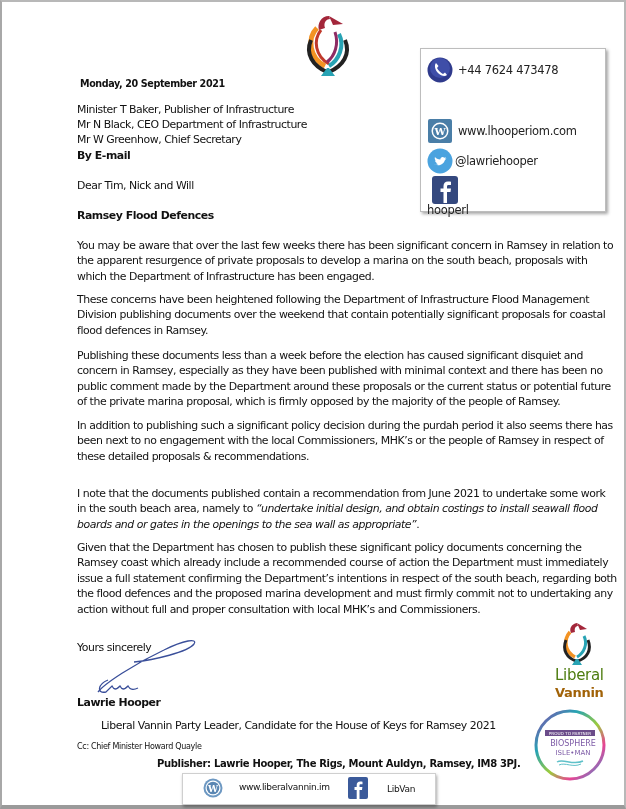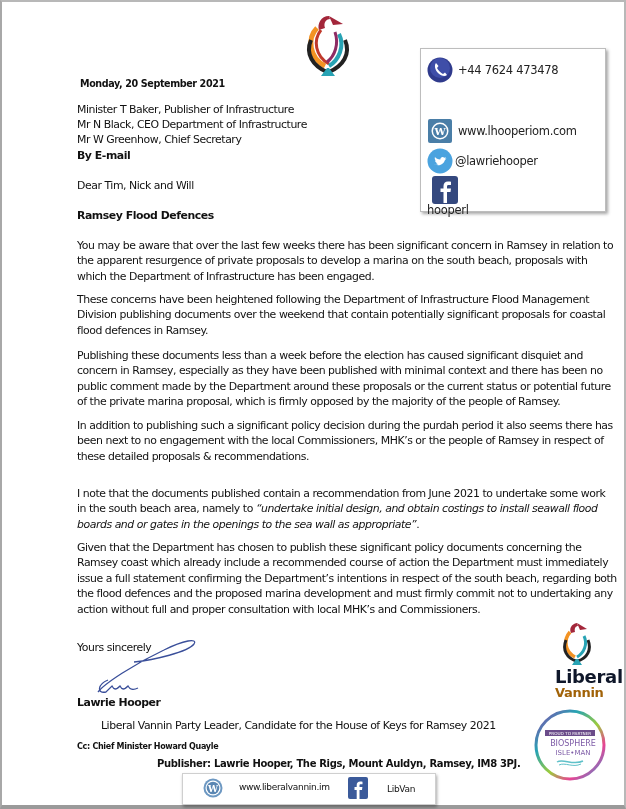--- a/index.html
+++ b/index.html
@@ -24,21 +24,21 @@
   .p1 { top: 236px; }
   .p2 { top: 290px; }
   .p3 { top: 346px; }
   .p4 { top: 416px; }
   .p5 { top: 484px; }
   .p6 { top: 538px; }
   em { font-style: italic; }
   .closing { left: 75px; top: 638px; }
   .signame { left: 75px; top: 693px; font-weight: bold; text-align: right; }
   .sigtitle { left: 75px; top: 716px; margin-left: 24px; }
-  .cc { left: 75px; top: 740px; font-family: "DejaVu Sans", sans-serif; font-size: 8px; font-weight: bold; letter-spacing: -0.3px; }
+  .cc { left: 75px; top: 740px; font-family: "DejaVu Sans", sans-serif; font-size: 8px; font-weight: normal; letter-spacing: -0.3px; }
   .publisher { left: 155px; top: 756px; font-family: "DejaVu Sans", sans-serif; font-size: 10px; font-weight: bold; letter-spacing: -0.35px; }
   .signature { left: 92px; top: 632px; width: 120px; height: 64px; }
 
   .contact-box {
     left: 418px; top: 46px; width: 184px; height: 162px;
     border: 1px solid #bdbdbd; box-shadow: 2px 2px 3px rgba(0,0,0,0.35); background: #fff;
   }
   .contact-row { position: absolute; left: 6px; height: 30px; display: flex; align-items: center; }
   .contact-row .ic { width: 26px; height: 26px; margin-right: 5px; display: flex; align-items: center; justify-content: center; }
   .contact-row .txt { font-family: "DejaVu Sans", sans-serif; font-size: 11.5px; color: #222; letter-spacing: -0.3px; }
@@ -46,21 +46,21 @@
   .footer-box {
     left: 180px; top: 771px; width: 252px; height: 30px;
     border: 1px solid #cfcfcf; box-shadow: 1px 2px 3px rgba(0,0,0,0.35); background: #fff;
   }
   .footer-box .wp { position: absolute; left: 20px; top: 4px; width: 20px; height: 20px; }
   .footer-box .site { position: absolute; left: 56px; top: 8px; font-family: "DejaVu Sans", sans-serif; font-size: 9px; letter-spacing: -0.3px; }
   .footer-box .fb { position: absolute; left: 165px; top: 3px; width: 20px; height: 22px; }
   .footer-box .libvan { position: absolute; left: 192px; top: 10px; font-family: "DejaVu Sans", sans-serif; font-size: 9px; letter-spacing: -0.3px; padding-left: 12px; }
 
   .lv-logo { left: 555px; top: 618px; width: 40px; height: 46px; }
-  .lv-liberal { left: 553px; top: 664px; font-weight: bold; font-size: 18px; color: #0f172a; font-family: "DejaVu Sans", sans-serif; letter-spacing: -0.3px; }
+  .lv-liberal { left: 553px; top: 664px; font-weight: normal; font-size: 15px; color: #4d7c0f; font-family: "DejaVu Sans", sans-serif; letter-spacing: -0.3px; }
   .lv-vannin { left: 553px; top: 683px; font-weight: bold; font-size: 13px; color: #a16207; font-family: "DejaVu Sans", sans-serif; letter-spacing: -0.3px; }
   .biosphere { left: 531px; top: 706px; width: 74px; height: 74px; }
 </style>
 </head>
 <body>
 
 <div class="page">
 
   <svg class="abs logo-top" viewBox="0 0 58 70">
     <path d="M30 6 L44 14 L34 15 Z" fill="#a3263a"></path>

